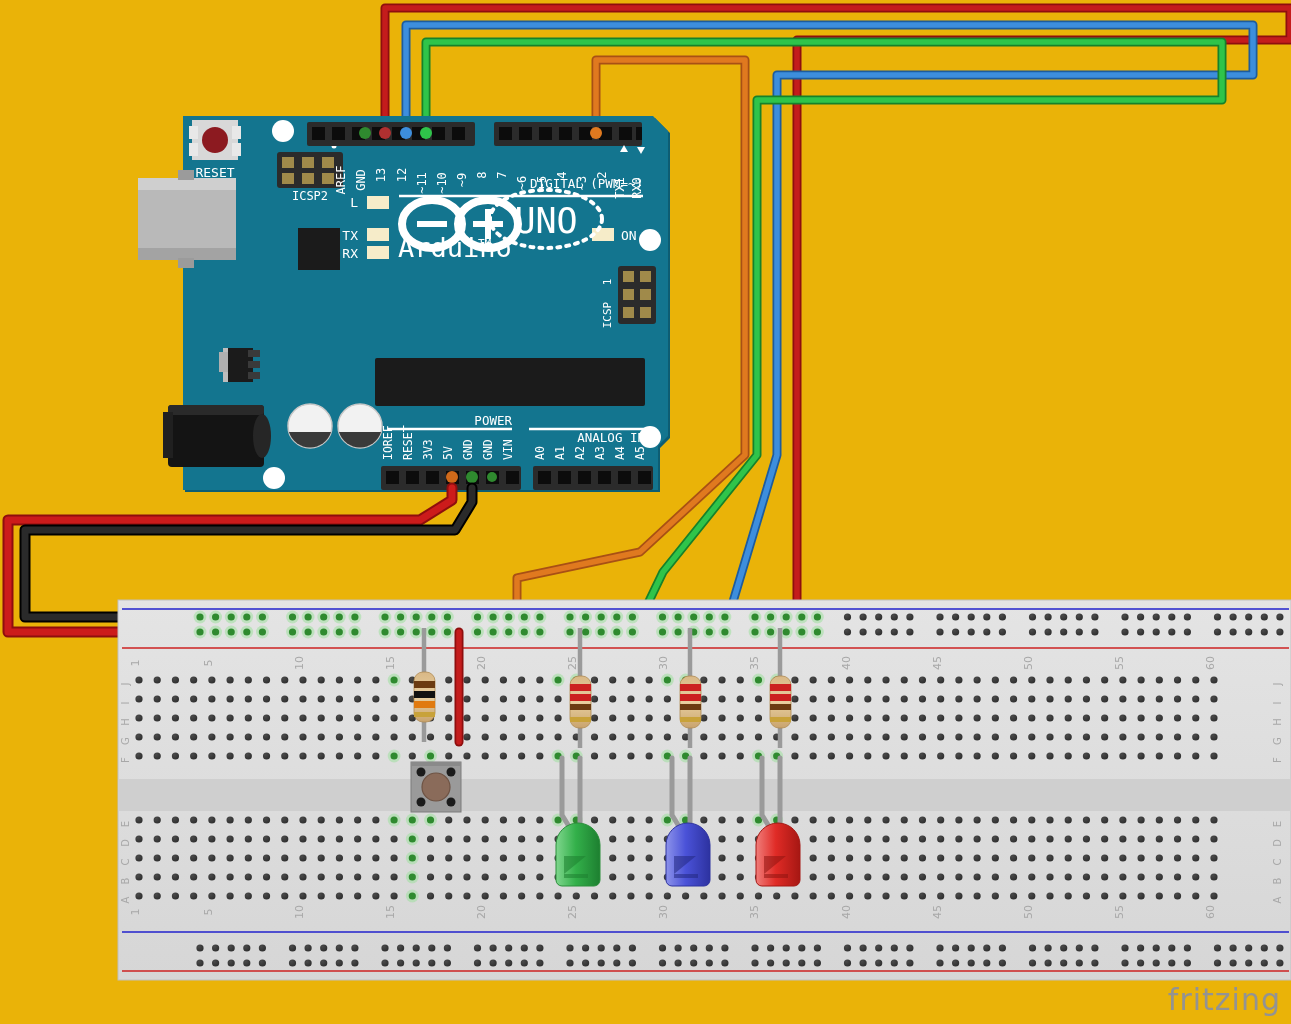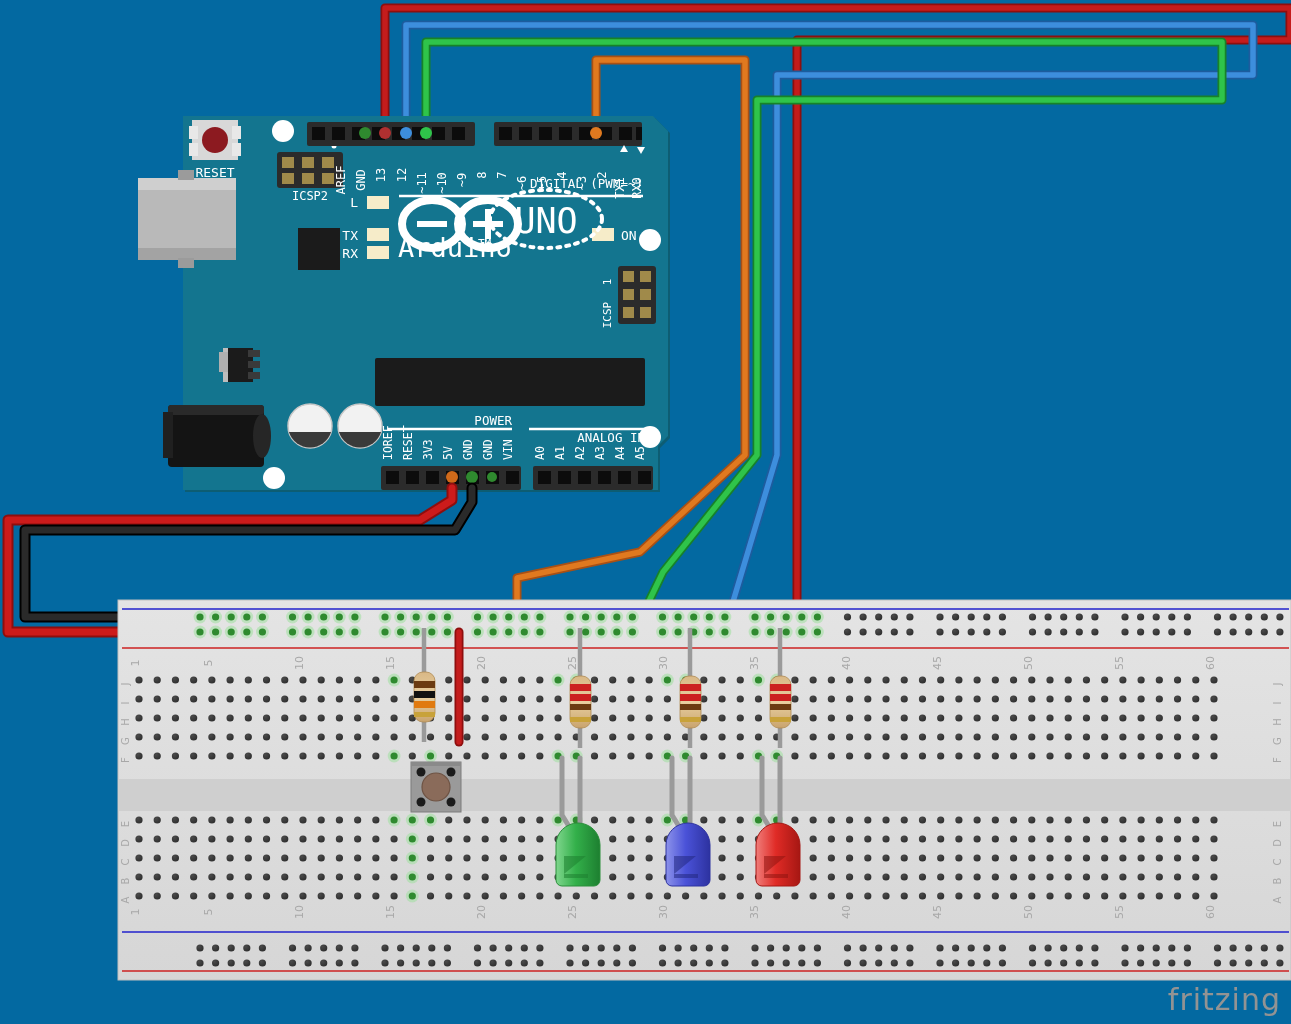--- a/index.html
+++ b/index.html
@@ -1,18 +1,18 @@
 <!DOCTYPE html>
 <html><head>
 <meta charset="utf-8">
 <title>Fritzing Breadboard View</title>
 <style>
   html,body{margin:0;padding:0;background:#ffffff;}
   body{width:1291px;height:1024px;font-family:"DejaVu Sans",sans-serif;overflow:hidden;}
-  #stage{position:relative;width:1291px;height:1024px;background:#0369a1;}
+  #stage{position:relative;width:1291px;height:1024px;background:#eab308;}
   svg{display:block;}
   .lbl{font-family:"DejaVu Sans Mono",monospace;fill:#ffffff;}
   .bbnum{font-family:"DejaVu Sans",sans-serif;fill:#a8a8a8;font-size:11px;}
   .bbrow{font-family:"DejaVu Sans",sans-serif;fill:#a8a8a8;font-size:10px;}
   .fz{font-family:"DejaVu Sans",sans-serif;fill:#939393;font-size:30px;letter-spacing:1px;}
 </style>
 </head>
 <body>
 
 <div id="stage">

